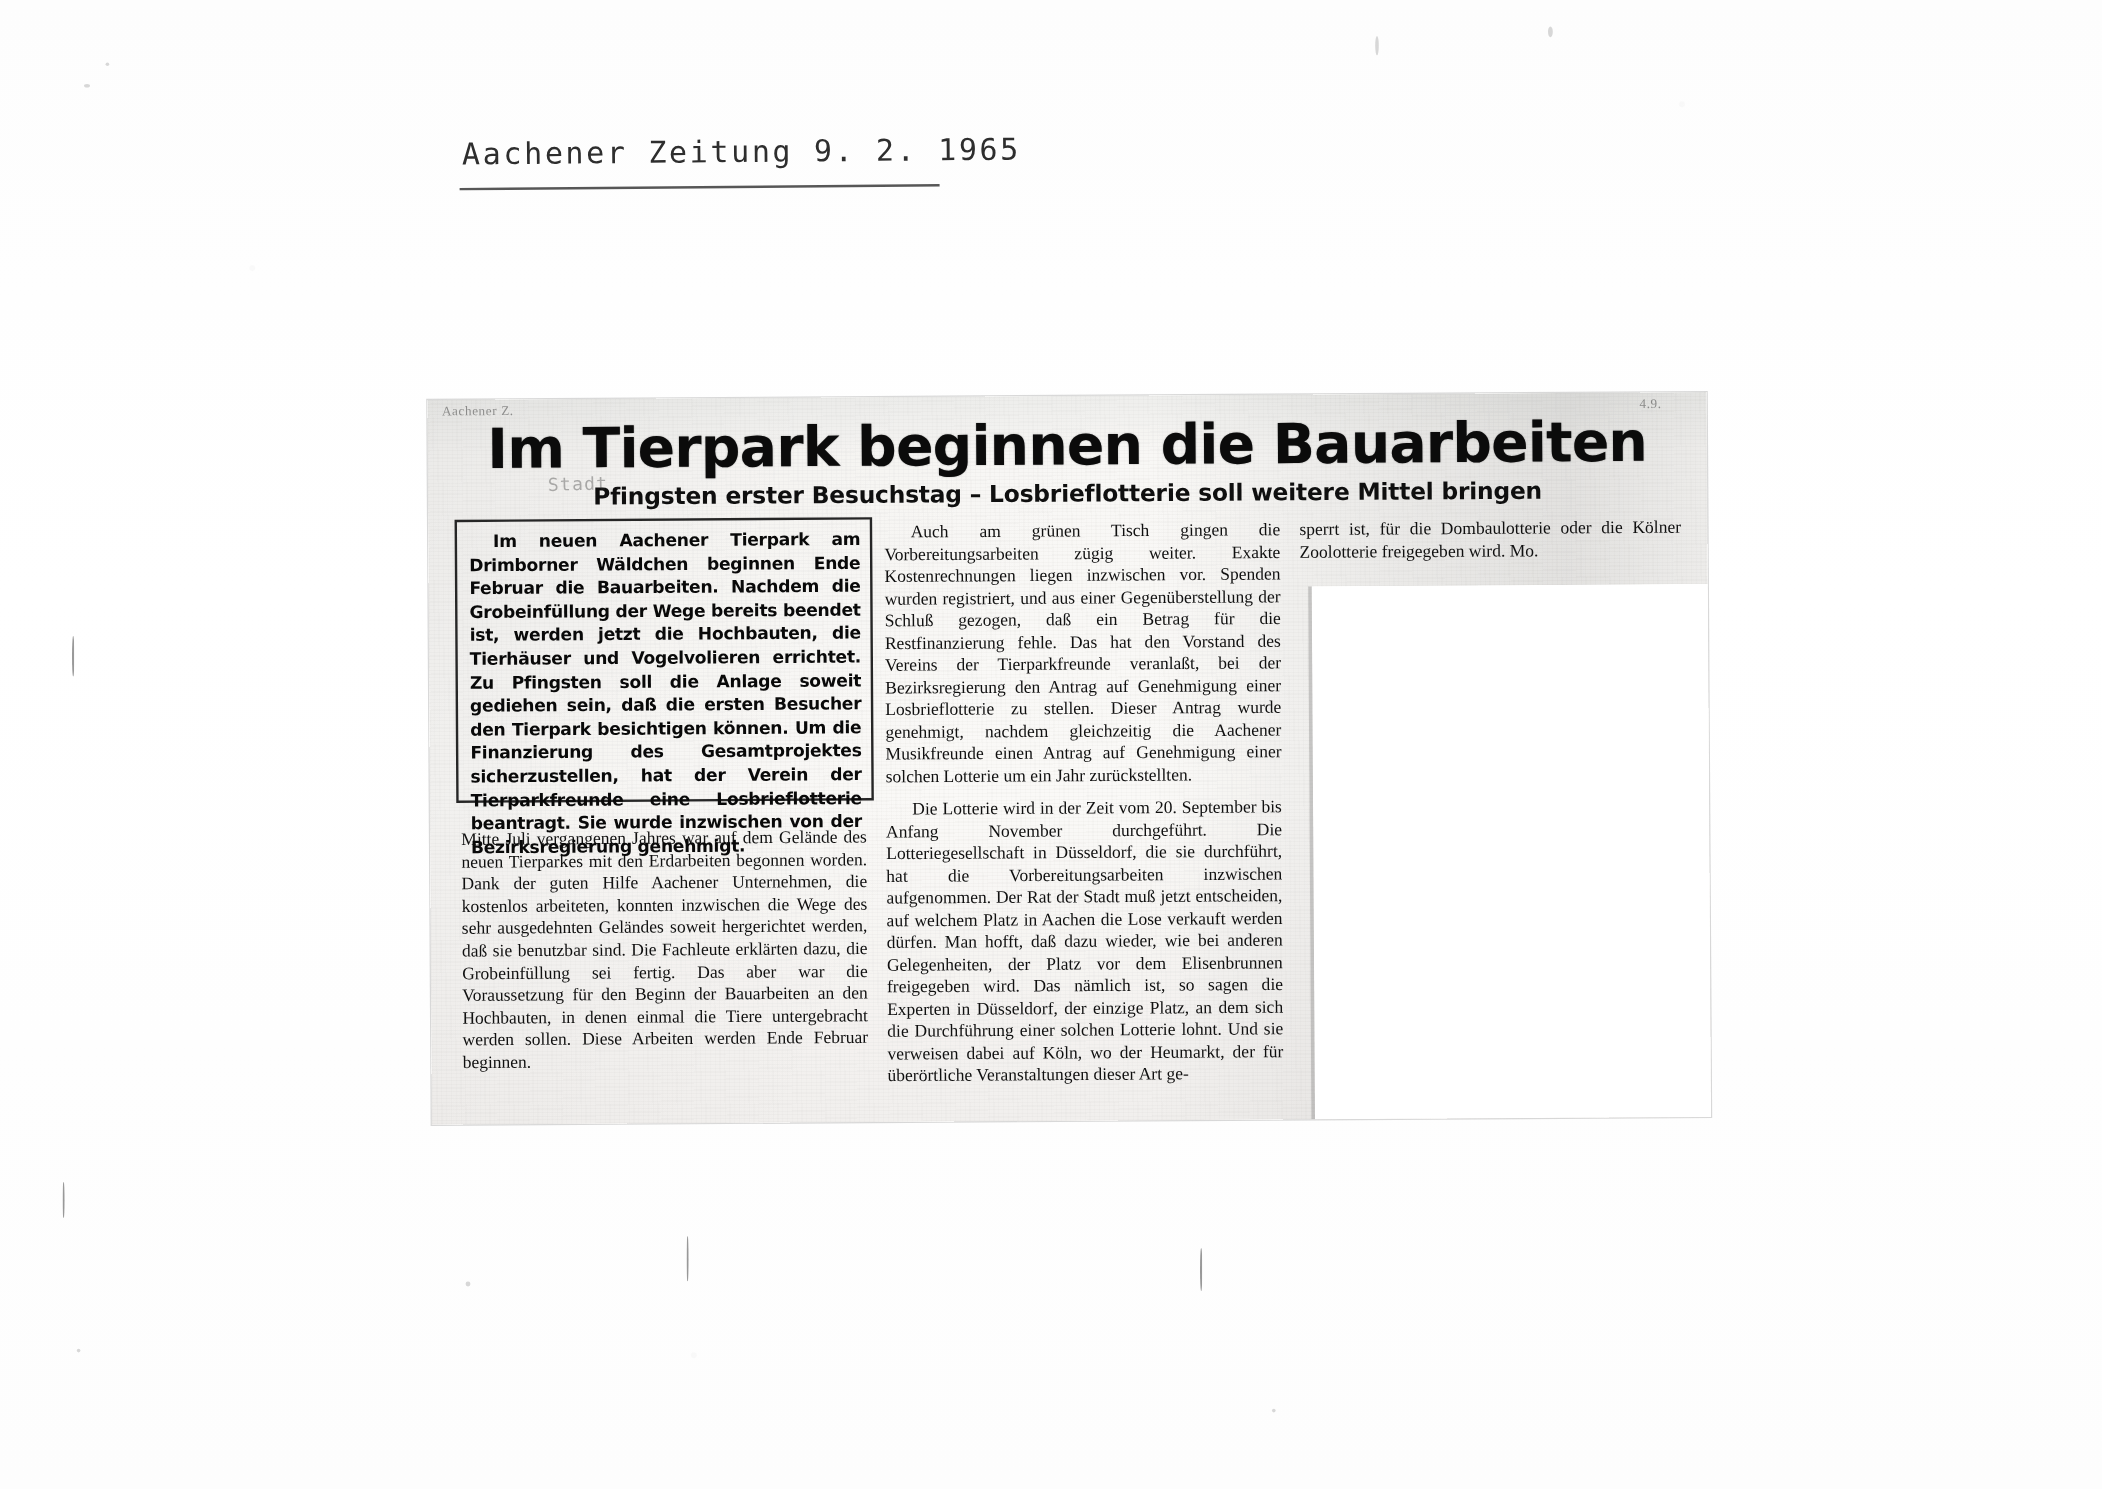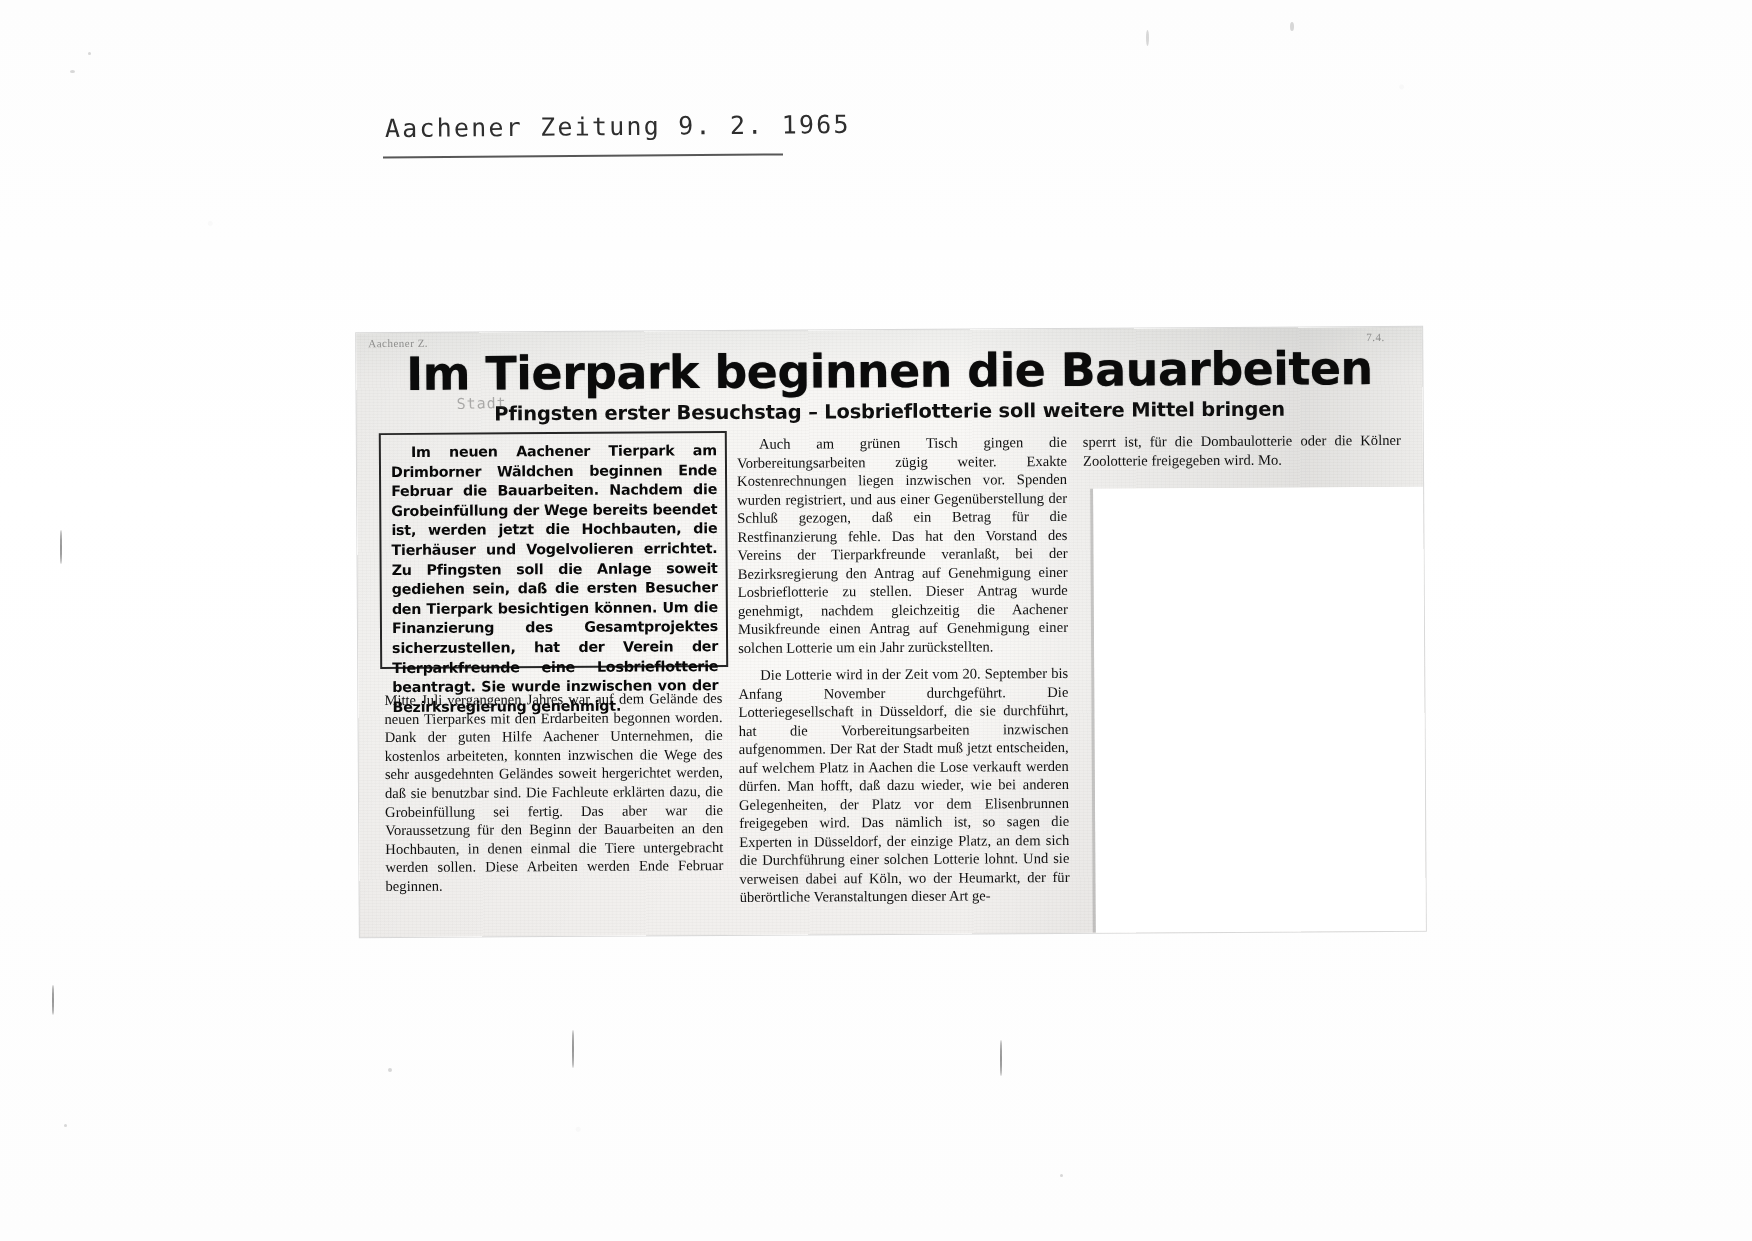--- a/index.html
+++ b/index.html
@@ -245,21 +245,21 @@
   <div class="pen-mark" style="left:52px; top:985px; height:30px;"></div>
   <div class="pen-mark" style="left:572px;top:1030px;height:38px;"></div>
   <div class="pen-mark" style="left:1000px;top:1040px;height:36px;"></div>
 
   <div id="handwriting">Aachener Zeitung 9. 2. 1965</div>
   <div id="handwriting-rule"></div>
 
   <div id="clipping">
 
     <div class="masthead-frag" style="left:12px;">Aachener Z.</div>
-    <div class="masthead-frag" style="left:1010px;">7.4.</div>
+    <div class="masthead-frag" style="left:1010px;">4.9.</div>
 
     <div id="headline">Im Tierpark beginnen die Bauarbeiten</div>
 
     <div id="subheadline">Pfingsten erster Besuchstag – Losbrieflotterie soll weitere Mittel bringen</div>
 
     <div id="stamp-scribble">Stadt</div>
 
     <div id="lead-box"></div>
     <div id="lead-text">Im neuen Aachener Tierpark am Drimborner Wäldchen beginnen Ende Februar die Bauarbeiten. Nachdem die Grobeinfüllung der Wege bereits beendet ist, werden jetzt die Hochbauten, die Tierhäuser und Vogelvolieren errichtet. Zu Pfingsten soll die Anlage soweit gediehen sein, daß die ersten Besucher den Tierpark besichtigen können. Um die Finanzierung des Gesamtprojektes sicherzustellen, hat der Verein der Tierparkfreunde eine Losbrieflotterie beantragt. Sie wurde inzwischen von der Bezirksregierung genehmigt.</div>
 

